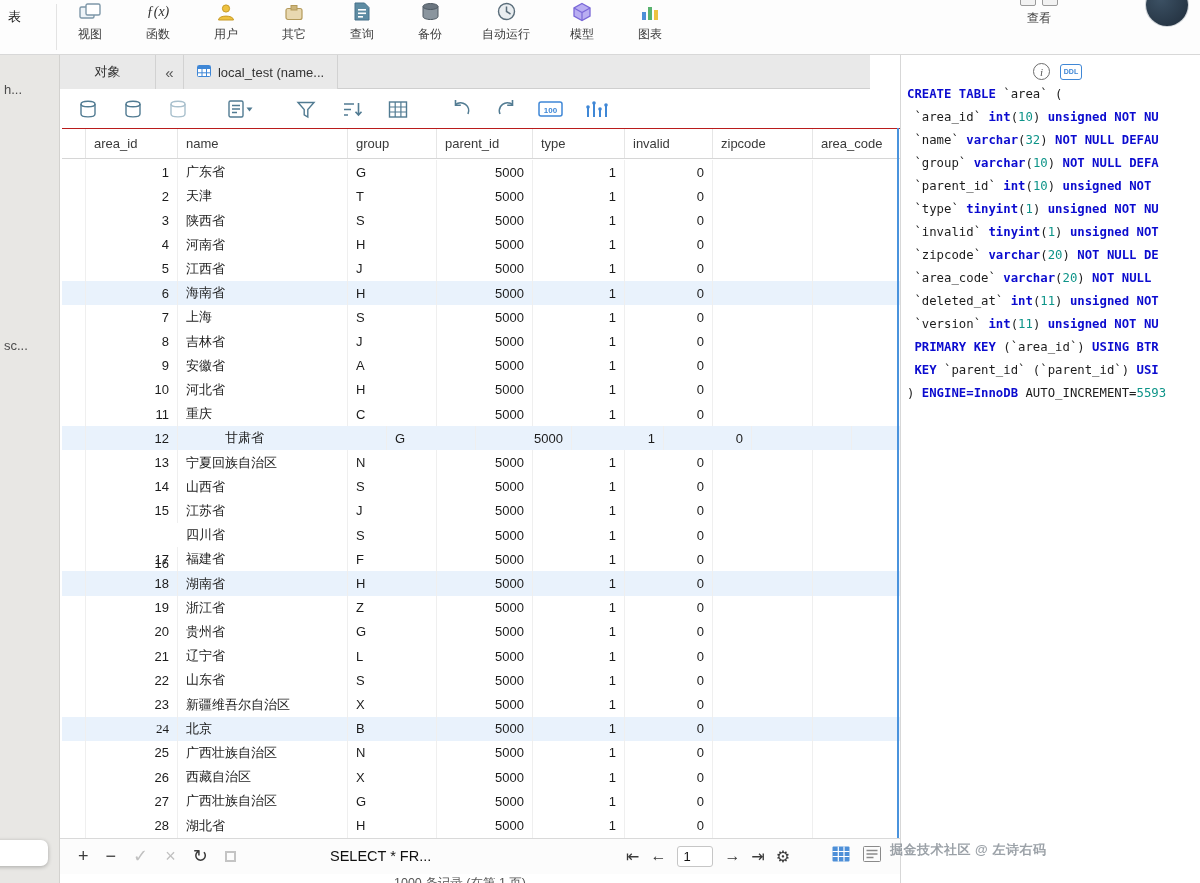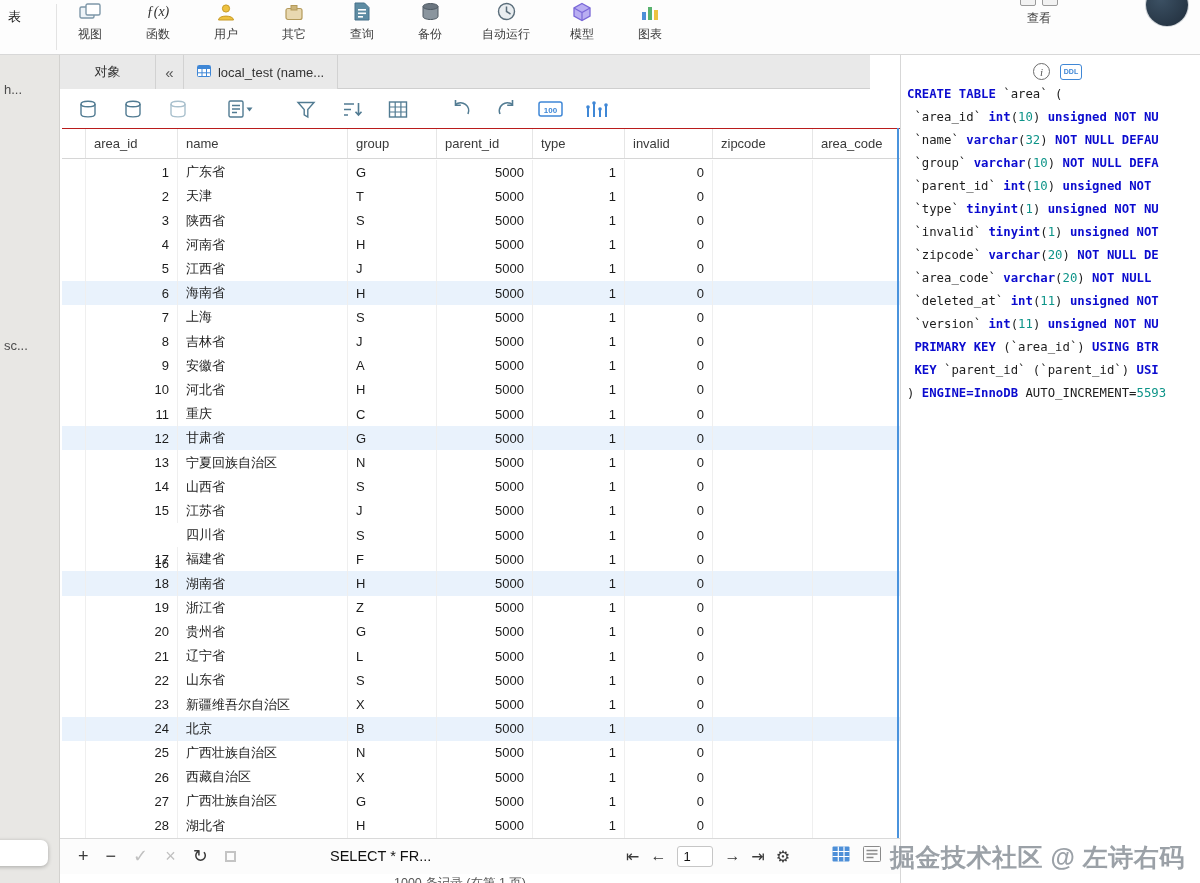--- a/index.html
+++ b/index.html
@@ -59,21 +59,21 @@
 #statusbar{position:absolute;left:60px;top:838px;width:840px;height:36px;background:#fcfcfc;border-top:1px solid #d9d9d9}
 .sb{position:absolute;top:838px;height:36px;display:flex;align-items:center;z-index:10}
 #sb-left{left:78px;gap:17px;font-size:18px;color:#3a3a3a}
 .sb-dim{color:#c0c0c0}
 #sb-query{left:330px;font-size:14.5px;color:#111}
 #sb-nav{left:626px;gap:11px;font-size:16px;color:#3a3a3a}
 #page-input{width:36px;height:21px;border:1px solid #c6c6c6;border-radius:3px;font-size:13px;padding:0 5px;font-family:inherit;color:#111}
 #sb-views{left:832px;gap:13px}
 #stop-square{width:11px;height:11px;border:2px solid #c4c4c4}
 #records{position:absolute;left:310px;top:875px;width:300px;text-align:center;font-size:12.5px;color:#555;z-index:6}
-#watermark{position:absolute;left:890px;top:841px;font-size:25px;font-weight:bold;color:#8e959c;opacity:.88;z-index:60;letter-spacing:.5px;white-space:nowrap}
+#watermark{position:absolute;left:890px;top:841px;font-size:13px;font-weight:bold;color:#8e959c;opacity:.88;z-index:60;letter-spacing:.5px;white-space:nowrap}
 </style>
 </head>
 <body>
 
 <div id="app">
 
   <div id="toolbar">
     <div id="obj-type">表</div>
     <div id="tb-divider"></div>
     <div id="tb-items">
@@ -385,21 +385,21 @@
         <div class="g-cell al-l" style="width: 89px;">C</div>
         <div class="g-cell al-r" style="width: 96px;">5000</div>
         <div class="g-cell al-r" style="width: 92px;">1</div>
         <div class="g-cell al-r" style="width: 88px;">0</div>
         <div class="g-cell al-l" style="width: 100px;"></div>
         <div class="g-cell al-l" style="width: 88px;"></div>
       </div>
       <div class="g-row stripe">
         <div class="g-cell" style="width: 24px;"></div>
         <div class="g-cell al-r" style="width: 92px;">12</div>
-        <div class="g-cell al-l" style="width: 170px;">甘肃省</div>
+        <div class="g-cell al-l" style="width: 170px; margin-left: 39px;">甘肃省</div>
         <div class="g-cell al-l" style="width: 89px;">G</div>
         <div class="g-cell al-r" style="width: 96px;">5000</div>
         <div class="g-cell al-r" style="width: 92px;">1</div>
         <div class="g-cell al-r" style="width: 88px;">0</div>
         <div class="g-cell al-l" style="width: 100px;"></div>
         <div class="g-cell al-l" style="width: 88px;"></div>
       </div>
       <div class="g-row">
         <div class="g-cell" style="width: 24px;"></div>
         <div class="g-cell al-r" style="width: 92px;">13</div>
@@ -516,21 +516,21 @@
         <div class="g-cell al-l" style="width: 170px;">新疆维吾尔自治区</div>
         <div class="g-cell al-l" style="width: 89px;">X</div>
         <div class="g-cell al-r" style="width: 96px;">5000</div>
         <div class="g-cell al-r" style="width: 92px;">1</div>
         <div class="g-cell al-r" style="width: 88px;">0</div>
         <div class="g-cell al-l" style="width: 100px;"></div>
         <div class="g-cell al-l" style="width: 88px;"></div>
       </div>
       <div class="g-row stripe">
         <div class="g-cell" style="width: 24px;"></div>
-        <div class="g-cell al-r" style="width: 92px;">24</div>
+        <div class="g-cell al-r" style="width: 92px; font-family: Liberation Serif, serif;">24</div>
         <div class="g-cell al-l" style="width: 170px;">北京</div>
         <div class="g-cell al-l" style="width: 89px;">B</div>
         <div class="g-cell al-r" style="width: 96px;">5000</div>
         <div class="g-cell al-r" style="width: 92px;">1</div>
         <div class="g-cell al-r" style="width: 88px;">0</div>
         <div class="g-cell al-l" style="width: 100px;"></div>
         <div class="g-cell al-l" style="width: 88px;"></div>
       </div>
       <div class="g-row">
         <div class="g-cell" style="width: 24px;"></div>

